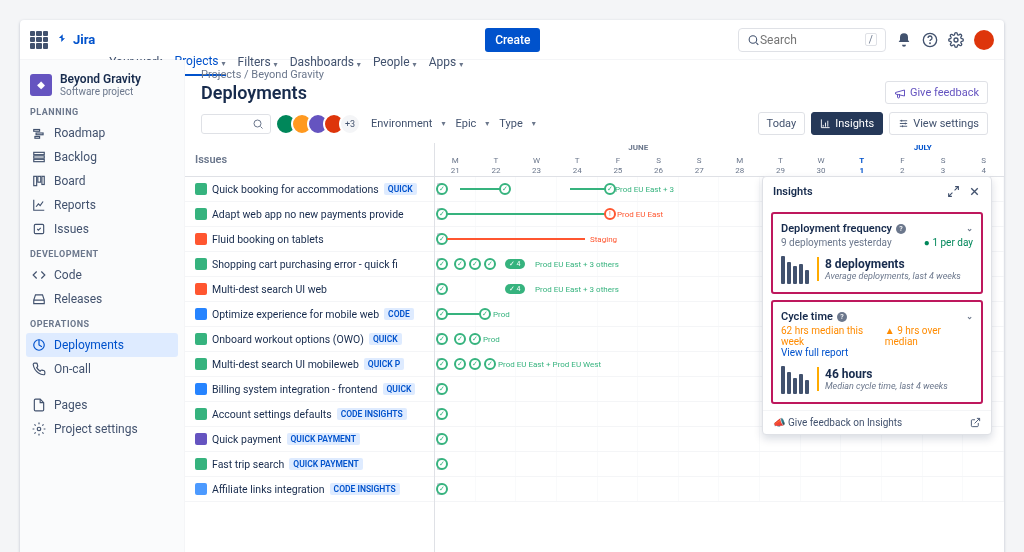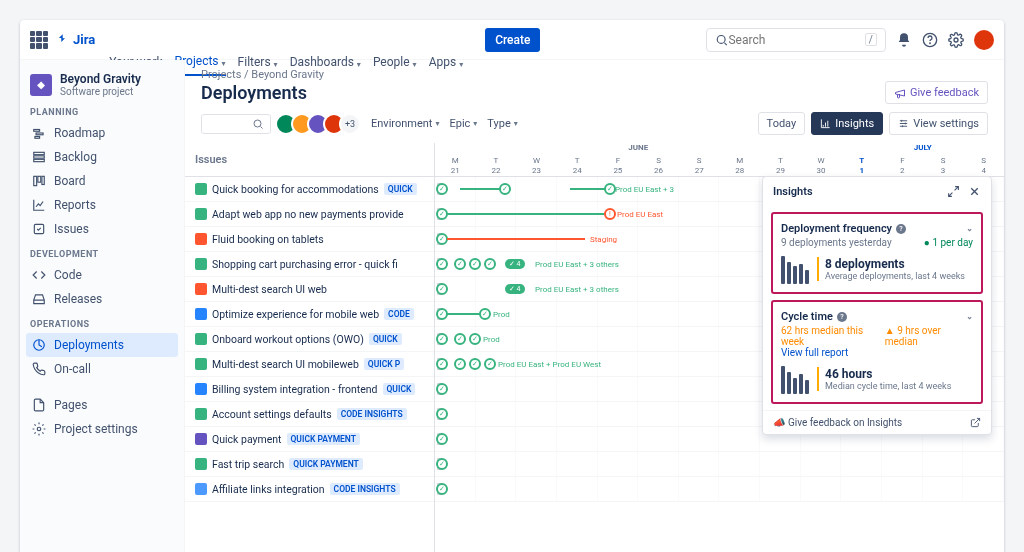--- a/index.html
+++ b/index.html
@@ -11,21 +11,21 @@
 .app-switcher { width: 18px; height: 18px; margin-right: 8px; display: grid; grid-template-columns: repeat(3,1fr); grid-template-rows: repeat(3,1fr); gap: 1px; }
 .app-switcher span { background: #42526e; border-radius: 1px; }
 .logo-jira { display: flex; align-items: center; color: #0052cc; font-weight: 700; font-size: 13px; margin-right: 14px; }
 .logo-jira svg { width: 14px; height: 14px; margin-right: 3px; }
 .nav-items { display: flex; align-items: center; gap: 12px; font-size: 12px; color: #42526e; }
 .nav-item { display: flex; align-items: flex-end; gap: 3px; padding: 6px 0; cursor: pointer; margin-top: 44px; }
 .nav-item.active { color: #0052cc; border-bottom: 2px solid #0052cc; }
 .chev { font-size: 8px; color: #6b778c; }
 .btn-primary { background: #0052cc; color: #fff; border: none; border-radius: 3px; padding: 5px 10px; font-size: 12px; font-weight: 500; cursor: pointer; margin-left: 10px; }
 .topnav-right { margin-left: auto; display: flex; align-items: center; gap: 10px; }
-.search-box { display: flex; align-items: center; border: 1px solid #dfe1e6; border-radius: 4px; padding: 3px 8px; width: 180px; }
+.search-box { display: flex; align-items: center; border: 1px solid #dfe1e6; border-radius: 4px; padding: 3px 8px; width: 148px; }
 .search-box input { border: none; outline: none; font-size: 12px; width: 100%; }
 .search-slash { border: 1px solid #dfe1e6; border-radius: 2px; font-size: 10px; padding: 0 3px; color: #6b778c; }
 .top-icon { width: 16px; height: 16px; color: #42526e; cursor: pointer; }
 .avatar-sm { width: 20px; height: 20px; border-radius: 50%; background: #de350b; }
 
 
 .body { flex: 1; display: flex; overflow: hidden; }
 
 
 .sidebar { width: 165px; background: #fafbfc; border-right: 1px solid #f4f5f7; padding: 12px 6px; font-size: 12px; color: #42526e; overflow-y: auto; }
@@ -44,21 +44,21 @@
 .page-head { display: flex; align-items: center; justify-content: space-between; padding: 0 16px 8px; }
 .page-title { font-size: 18px; font-weight: 600; color: #172b4d; }
 .feedback-btn { display: flex; align-items: center; gap: 4px; border: 1px solid #dfe1e6; border-radius: 3px; padding: 4px 8px; font-size: 11px; color: #6554c0; background: #fff; cursor: pointer; }
 
 .toolbar { display: flex; align-items: center; gap: 10px; padding: 0 16px 8px; font-size: 11px; color: #42526e; }
 .search-mini { border: 1px solid #dfe1e6; border-radius: 3px; padding: 3px 6px; width: 70px; display: flex; align-items: center; justify-content: flex-end; }
 .avatars { display: flex; }
 .avatars > div { width: 22px; height: 22px; border-radius: 50%; border: 2px solid #fff; margin-left: -6px; }
 .av1{background:#00875a}.av2{background:#ff991f}.av3{background:#6554c0}.av4{background:#de350b}
 .av-more { background: #f4f5f7; color: #42526e; font-size: 9px; display: flex; align-items: center; justify-content: center; }
-.filter-btn { display: flex; align-items: center; gap: 3px; cursor: pointer; }
+.filter-btn { display: flex; align-items: center; gap: 9px; cursor: pointer; }
 .toolbar-right { margin-left: auto; display: flex; gap: 6px; border-radius: 10px; }
 .pill-btn { border: 1px solid #dfe1e6; border-radius: 3px; padding: 4px 8px; font-size: 11px; background: #fff; cursor: pointer; display: flex; align-items: center; gap: 4px; color: #42526e; }
 .pill-btn.dark { background: #253858; color: #fff; border-color: #253858; }
 
 
 .timeline { flex: 1; display: flex; overflow: hidden; position: relative; }
 .issues-col { width: 250px; border-right: 1px solid #dfe1e6; }
 .issues-head { height: 34px; border-bottom: 1px solid #dfe1e6; display: flex; align-items: center; padding: 0 10px; font-size: 11px; font-weight: 600; color: #6b778c; }
 .issue-row { height: 25px; display: flex; align-items: center; padding: 0 10px; font-size: 10.5px; color: #172b4d; border-bottom: 1px solid #f4f5f7; gap: 5px; white-space: nowrap; overflow: hidden; }
 .issue-ico { width: 12px; height: 12px; border-radius: 2px; flex-shrink: 0; }
@@ -87,21 +87,21 @@
 .insights { position: absolute; right: 12px; top: 156px; width: 230px; background: #fff; border: 1px solid #dfe1e6; border-radius: 4px; box-shadow: 0 4px 8px rgba(9,30,66,0.15); font-size: 11px; }
 .insights-head { display: flex; align-items: center; justify-content: space-between; padding: 8px 10px; font-weight: 600; color: #172b4d; }
 .insights-head-icons { display: flex; gap: 8px; }
 .card { border: 2px solid #be185d; border-radius: 3px; margin: 6px 8px; padding: 8px; position: relative; }
 .card-title { font-size: 11px; font-weight: 600; color: #172b4d; display: flex; align-items: center; gap: 4px; }
 .card-sub { display: flex; justify-content: space-between; font-size: 10px; color: #6b778c; margin-top: 2px; }
 .card-body { display: flex; align-items: center; gap: 8px; margin-top: 6px; }
 .mini-bars { display: flex; align-items: flex-end; gap: 2px; height: 30px; }
 .mini-bars span { width: 4px; background: #42526e; border-radius: 1px; }
 .card-stat { font-size: 12px; font-weight: 700; color: #172b4d; }
-.card-stat-sub { font-size: 9px; color: #6b778c; line-height: 1.2; }
+.card-stat-sub { font-size: 9px; color: #6b778c; line-height: 1.2; font-style: italic; }
 .link-sm { color: #0052cc; font-size: 10px; cursor: pointer; }
 .status-green { color: #00875a; }
 .status-orange { color: #ff8b00; }
 .insights-foot { display: flex; align-items: center; justify-content: space-between; padding: 6px 10px; color: #42526e; font-size: 10px; border-top: 1px solid #f4f5f7; }
 .info-ico { width: 10px; height: 10px; border-radius: 50%; background: #6b778c; color: #fff; font-size: 7px; display: inline-flex; align-items: center; justify-content: center; }
 .grid-lines { position: absolute; inset: 0; display: flex; pointer-events: none; }
 .grid-lines span { flex: 1; border-right: 1px solid #f9fafb; }
 </style>
 </head>
 <body>

